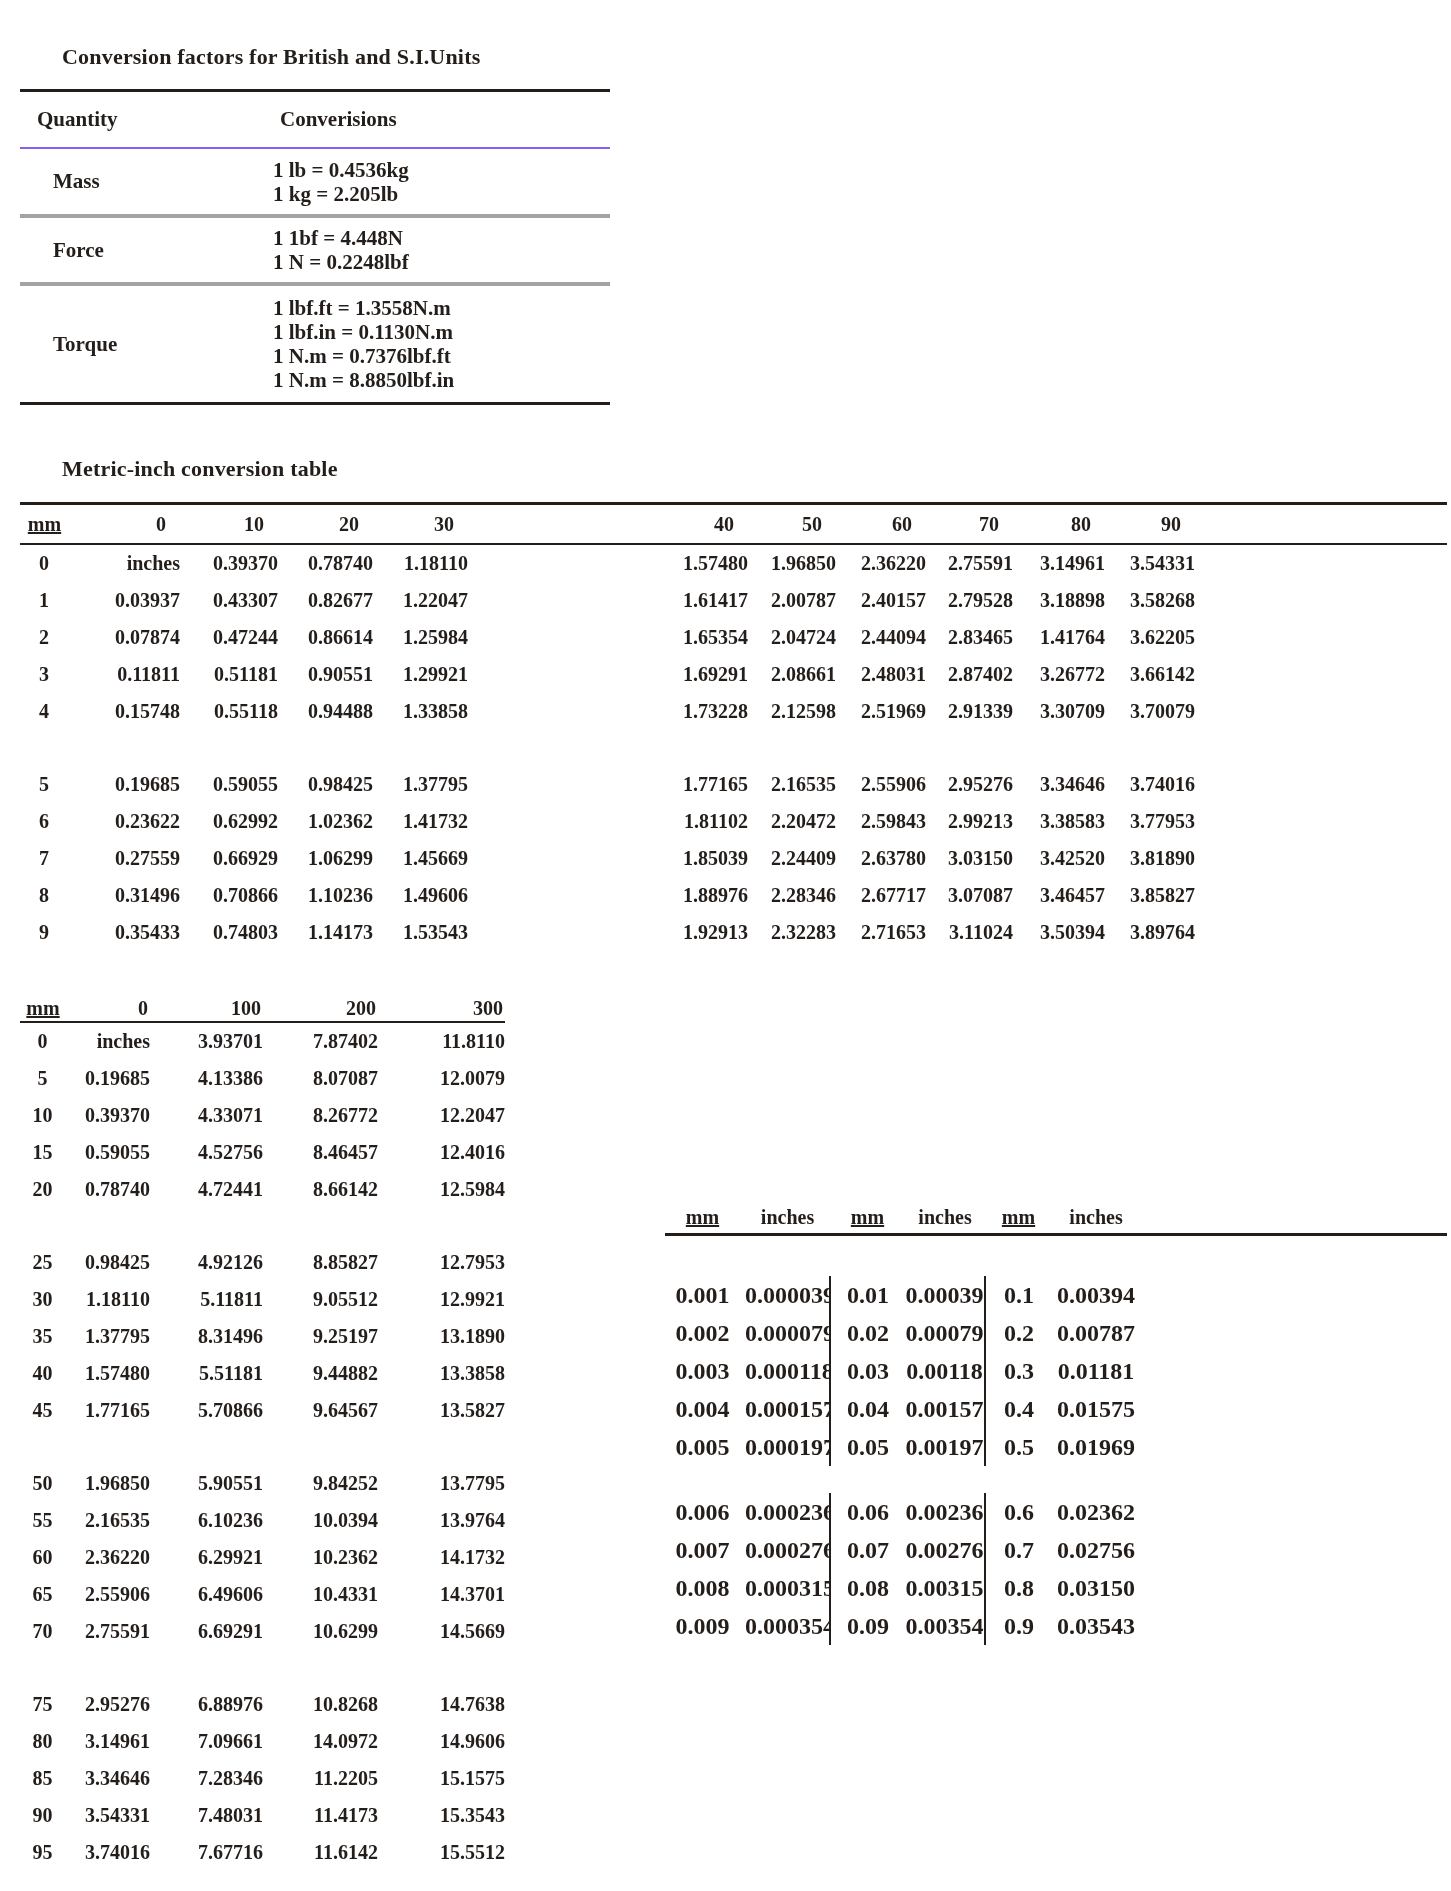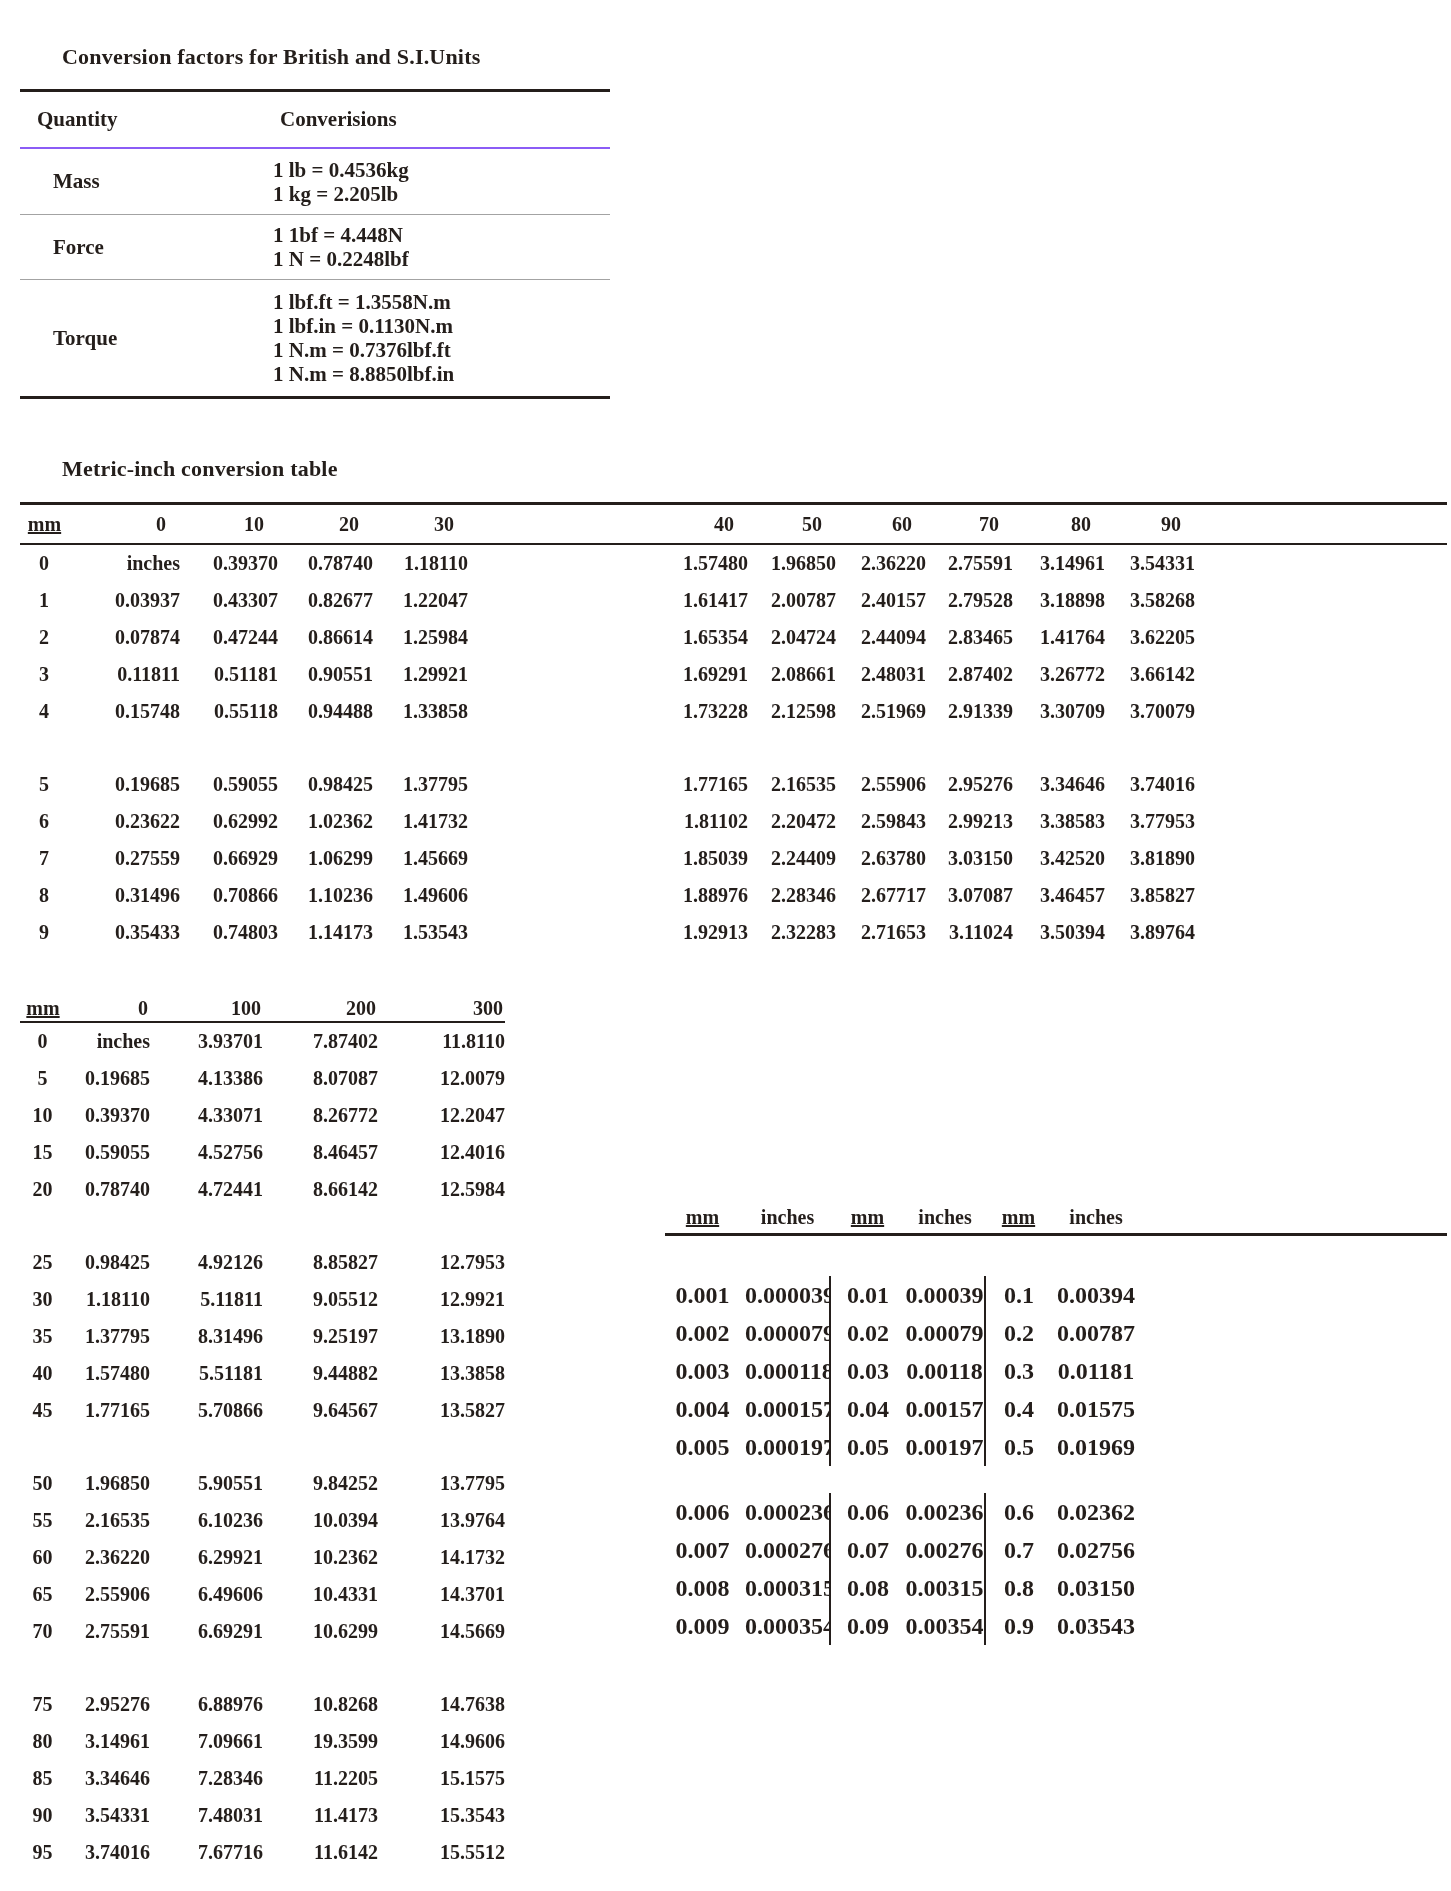--- a/index.html
+++ b/index.html
@@ -14,21 +14,21 @@
 
   table { border-collapse:collapse; table-layout:fixed; position:absolute; border-spacing:0; }
   th, td { overflow:hidden; white-space:nowrap; }
 
   
   .cf { left:20px; top:89px; width:590px; font-size:21px; }
   .cf thead tr { border-top:3px solid #241e1b; border-bottom:2px solid #8b5cf6; }
   .cf thead th { height:53px; text-align:left; vertical-align:middle; font-weight:700; }
   .cf thead th:first-child { padding-left:17px; }
   .cf thead th:last-child  { padding-left:20px; }
-  .cf tbody tr { border-bottom:1px solid #a3a3a3; }
+  .cf tbody tr { border-bottom:4px solid #a3a3a3; }
   .cf tbody tr:last-child { border-bottom:3px solid #241e1b; }
   .cf tbody tr:nth-child(1) td { height:63px; }
   .cf tbody tr:nth-child(2) td { height:62px; }
   .cf tbody tr:nth-child(3) td { height:114px; }
   .cf tbody td { vertical-align:middle; }
   .cf tbody td:first-child { padding-left:33px; }
   .cf tbody td:last-child  { padding-left:13px; white-space:pre-line; line-height:24px; }
 
   
   .metric { left:20px; top:502px; width:1427px; font-size:20px; }
@@ -404,21 +404,21 @@
           <td>75</td>
           <td>2.95276</td>
           <td>6.88976</td>
           <td>10.8268</td>
           <td>14.7638</td>
         </tr>
         <tr>
           <td>80</td>
           <td>3.14961</td>
           <td>7.09661</td>
-          <td>19.3599</td>
+          <td>14.0972</td>
           <td>14.9606</td>
         </tr>
         <tr>
           <td>85</td>
           <td>3.34646</td>
           <td>7.28346</td>
           <td>11.2205</td>
           <td>15.1575</td>
         </tr>
         <tr>

